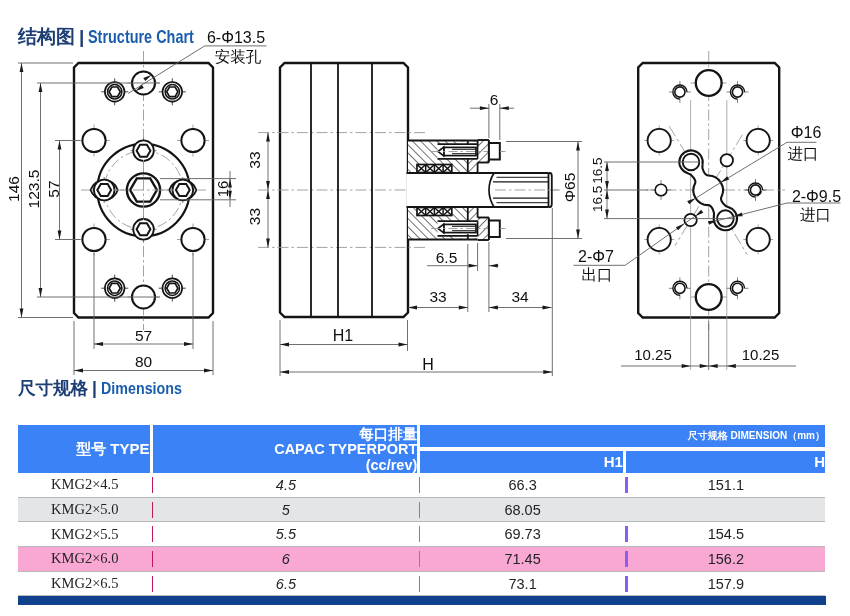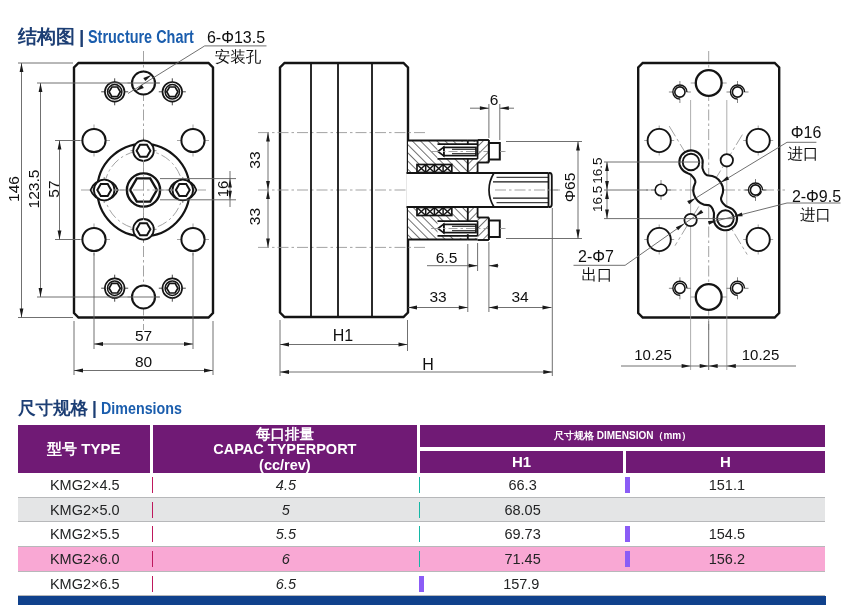--- a/index.html
+++ b/index.html
@@ -1,31 +1,31 @@
 <!DOCTYPE html>
 <html><head><meta charset="utf-8">
 <style>
 * { margin:0; padding:0; box-sizing:border-box; }
 body { width:850px; height:616px; background:#fff; font-family:"Liberation Sans", sans-serif; position:relative; overflow:hidden; }
 .page { position:absolute; left:0; top:0; width:850px; height:616px; background:#fff; }
 .title { position:absolute; font-weight:bold; white-space:nowrap; }
 .t1 { left:18px; top:24px; font-size:19px; }
 .t1 .en { display:inline-block; transform:scaleX(0.78); transform-origin:0 60%; font-size:18.5px; }
 .t2 .en { display:inline-block; transform:scaleX(0.84); transform-origin:0 60%; font-size:17px; }
-.t2 { left:18px; top:396px; font-size:17.5px; }
+.t2 { left:18px; top:376px; font-size:17.5px; }
 .cn { color:#1c3e74; }
 .sep { color:#1c3e74; padding:0 4px; font-weight:bold; }
 .en { color:#1a5dad; }
 .tbl { position:absolute; left:18px; top:424.5px; width:807px; }
-.hdr { position:absolute; background:#701a75; color:#fff; font-weight:bold; text-align:center; }
+.hdr { position:absolute; background:#3b82f6; color:#fff; font-weight:bold; text-align:right; }
 .trow { display:flex; width:807px; height:24.7px; border-bottom:1px solid #b7b8ba; font-size:14.5px; color:#232425; align-items:center; text-align:center; }
-.trow .c1 { width:133.5px; }
+.trow .c1 { width:133.5px;font-family:Liberation Serif, serif; }
 .trow .c2 { width:267.8px; border-left:1px solid #be185d;font-style:italic; }
 .trow .c3 { width:205.6px; border-left:1px solid #14b8a6; }
-.trow .c4 { width:199px; border-left:5px solid #8b5cf6; }
+.trow .c4 { width:199px; border-left:3px solid #8b5cf6; }
 .bbar { position:absolute; left:18px; top:596px; width:807.5px; height:8.5px; background:#10418c; }
 </style></head>
 <body>
 <div class="page">
 <svg width="850" height="616" viewBox="0 0 850 616" style="position:absolute;left:0;top:0">
 <defs>
 <pattern id="h1" patternUnits="userSpaceOnUse" width="5.8" height="5.8" patternTransform="rotate(-45)">
 <rect width="5.8" height="5.8" fill="white"></rect>
 <line x1="0.4" y1="0" x2="0.4" y2="5.8" stroke="#4a4a4a" stroke-width="0.85"></line>
 </pattern>
@@ -398,17 +398,18 @@
         </div>
 <div class="trow" style="background:#f9a8d4">
           <div class="c1">KMG2×6.0</div>
           <div class="c2">6</div>
           <div class="c3">71.45</div>
           <div class="c4">156.2</div>
         </div>
 <div class="trow" style="background:#fff">
           <div class="c1">KMG2×6.5</div>
           <div class="c2">6.5</div>
+          <div class="c3">73.1</div>
           <div class="c4">157.9</div>
         </div>
   </div>
 </div>
 <div class="bbar"></div>
 </div>
 </body></html>

